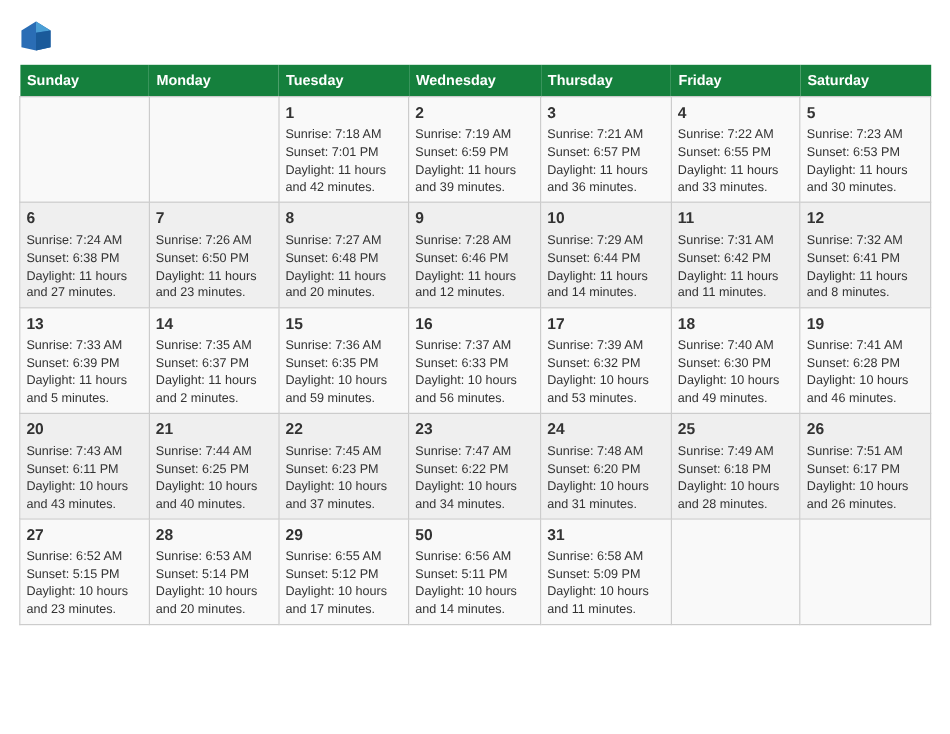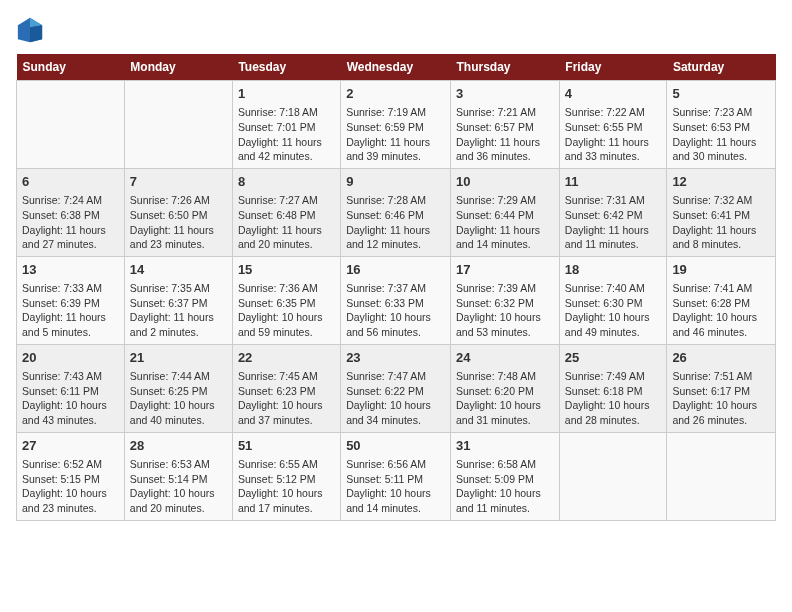--- a/index.html
+++ b/index.html
@@ -36,21 +36,21 @@
     .location {
       font-size: 14px;
       color: #555;
     }
     table {
       width: 100%;
       border-collapse: collapse;
       font-size: 11px;
     }
     thead tr th {
-      background-color: #7f1d1d;
+      background-color: #15803d;
       color: #fff;
       text-align: left;
       padding: 6px 6px;
       font-size: 12px;
       font-weight: bold;
     }
     tbody tr td {
       border: 1px solid #ccc;
       vertical-align: top;
       padding: 4px 5px;
@@ -281,21 +281,21 @@
           <div>Sunset: 5:15 PM</div>
           <div>Daylight: 10 hours and 23 minutes.</div>
         </td>
         <td>
           <span class="day-num">28</span>
           <div>Sunrise: 6:53 AM</div>
           <div>Sunset: 5:14 PM</div>
           <div>Daylight: 10 hours and 20 minutes.</div>
         </td>
         <td>
-          <span class="day-num">51</span>
+          <span class="day-num">29</span>
           <div>Sunrise: 6:55 AM</div>
           <div>Sunset: 5:12 PM</div>
           <div>Daylight: 10 hours and 17 minutes.</div>
         </td>
         <td>
           <span class="day-num">50</span>
           <div>Sunrise: 6:56 AM</div>
           <div>Sunset: 5:11 PM</div>
           <div>Daylight: 10 hours and 14 minutes.</div>
         </td>

